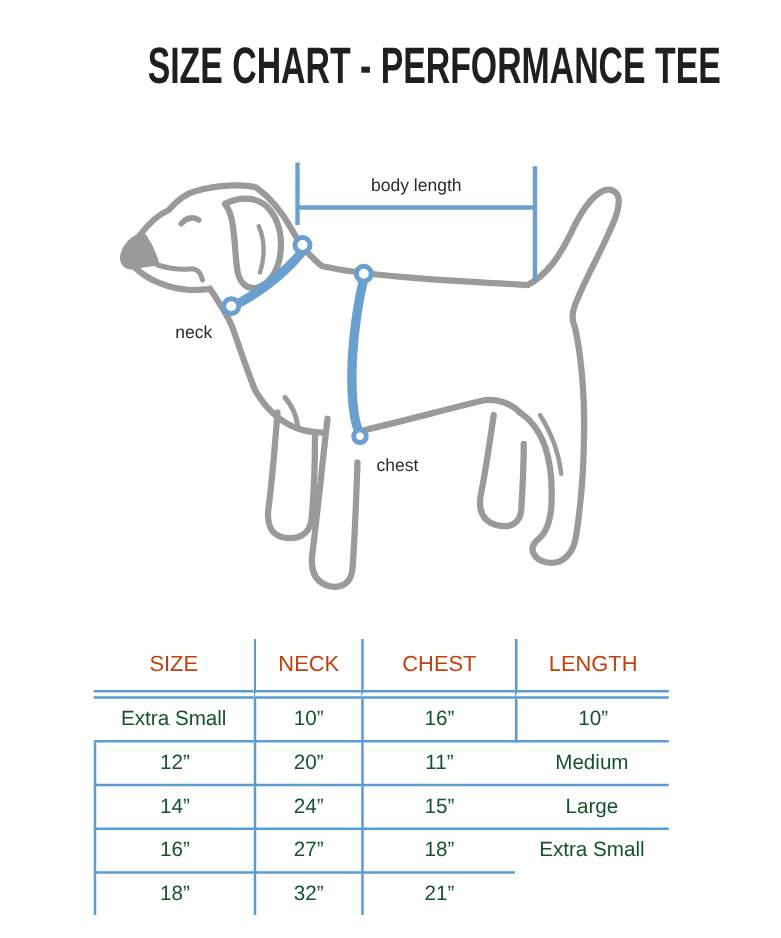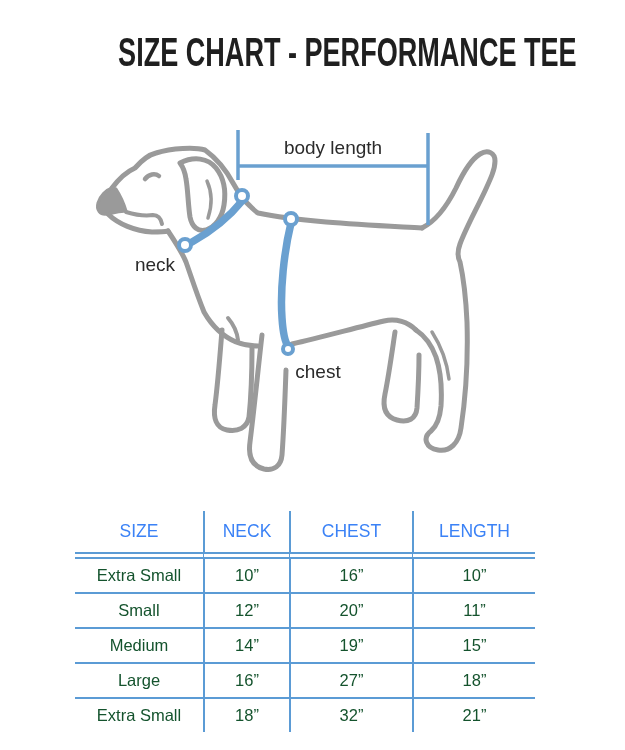--- a/index.html
+++ b/index.html
@@ -16,37 +16,37 @@
   .title-wrap .title{
     display:inline-block;
     font-size:41px;font-weight:bold;line-height:44px;
     color:#1f1f1f;letter-spacing:0px;white-space:nowrap;
     transform:scaleX(0.66);transform-origin:50% 50%;
   }
   
   .diagram{position:absolute;left:0;top:0;width:625px;height:500px;}
   .diagram svg{position:absolute;left:0;top:0;}
   .diag-label{
-    position:absolute;font-size:19px;color:#2b2b2b;
+    position:absolute;font-size:14px;color:#2b2b2b;
     text-align:center;line-height:20px;
   }
   .lbl-bodylength{left:253px;top:138px;width:160px;}
   .lbl-neck{left:110px;top:255px;width:90px;}
   .lbl-chest{left:273px;top:362px;width:90px;}
   
   .size-table{
     position:absolute;left:75px;top:511px;width:460px;
     display:grid;grid-template-columns:128px 86px 123px 123px;
   }
   .cell{
     display:flex;align-items:center;justify-content:center;
     box-sizing:border-box;color:#14532d;background:transparent;
   }
   .th{
-    height:48px;font-size:17.5px;color:#3b82f6;
+    height:48px;font-size:17.5px;color:#c2410c;
     border-bottom:7px double #5b9bd5;
   }
   .td{
     height:35px;font-size:16.5px;
     border-bottom:2px solid #5b9bd5;
   }
   .td.lastrow{height:33px;border-bottom:none;}
   .vline{border-left:2px solid #5b9bd5;}
 </style>
 </head>
@@ -160,28 +160,27 @@
   <div class="cell th">SIZE</div>
   <div class="cell th vline">NECK</div>
   <div class="cell th vline">CHEST</div>
   <div class="cell th vline">LENGTH</div>
 
   <div class="cell td">Extra Small</div>
   <div class="cell td vline">10”</div>
   <div class="cell td vline">16”</div>
   <div class="cell td vline">10”</div>
 
-  <div class="cell td">Small</div>
   <div class="cell td vline">12”</div>
   <div class="cell td vline">20”</div>
   <div class="cell td vline">11”</div>
 
   <div class="cell td">Medium</div>
   <div class="cell td vline">14”</div>
-  <div class="cell td vline">19”</div>
+  <div class="cell td vline">24”</div>
   <div class="cell td vline">15”</div>
 
   <div class="cell td">Large</div>
   <div class="cell td vline">16”</div>
   <div class="cell td vline">27”</div>
   <div class="cell td vline">18”</div>
 
   <div class="cell td lastrow">Extra Small</div>
   <div class="cell td lastrow vline">18”</div>
   <div class="cell td lastrow vline">32”</div>

